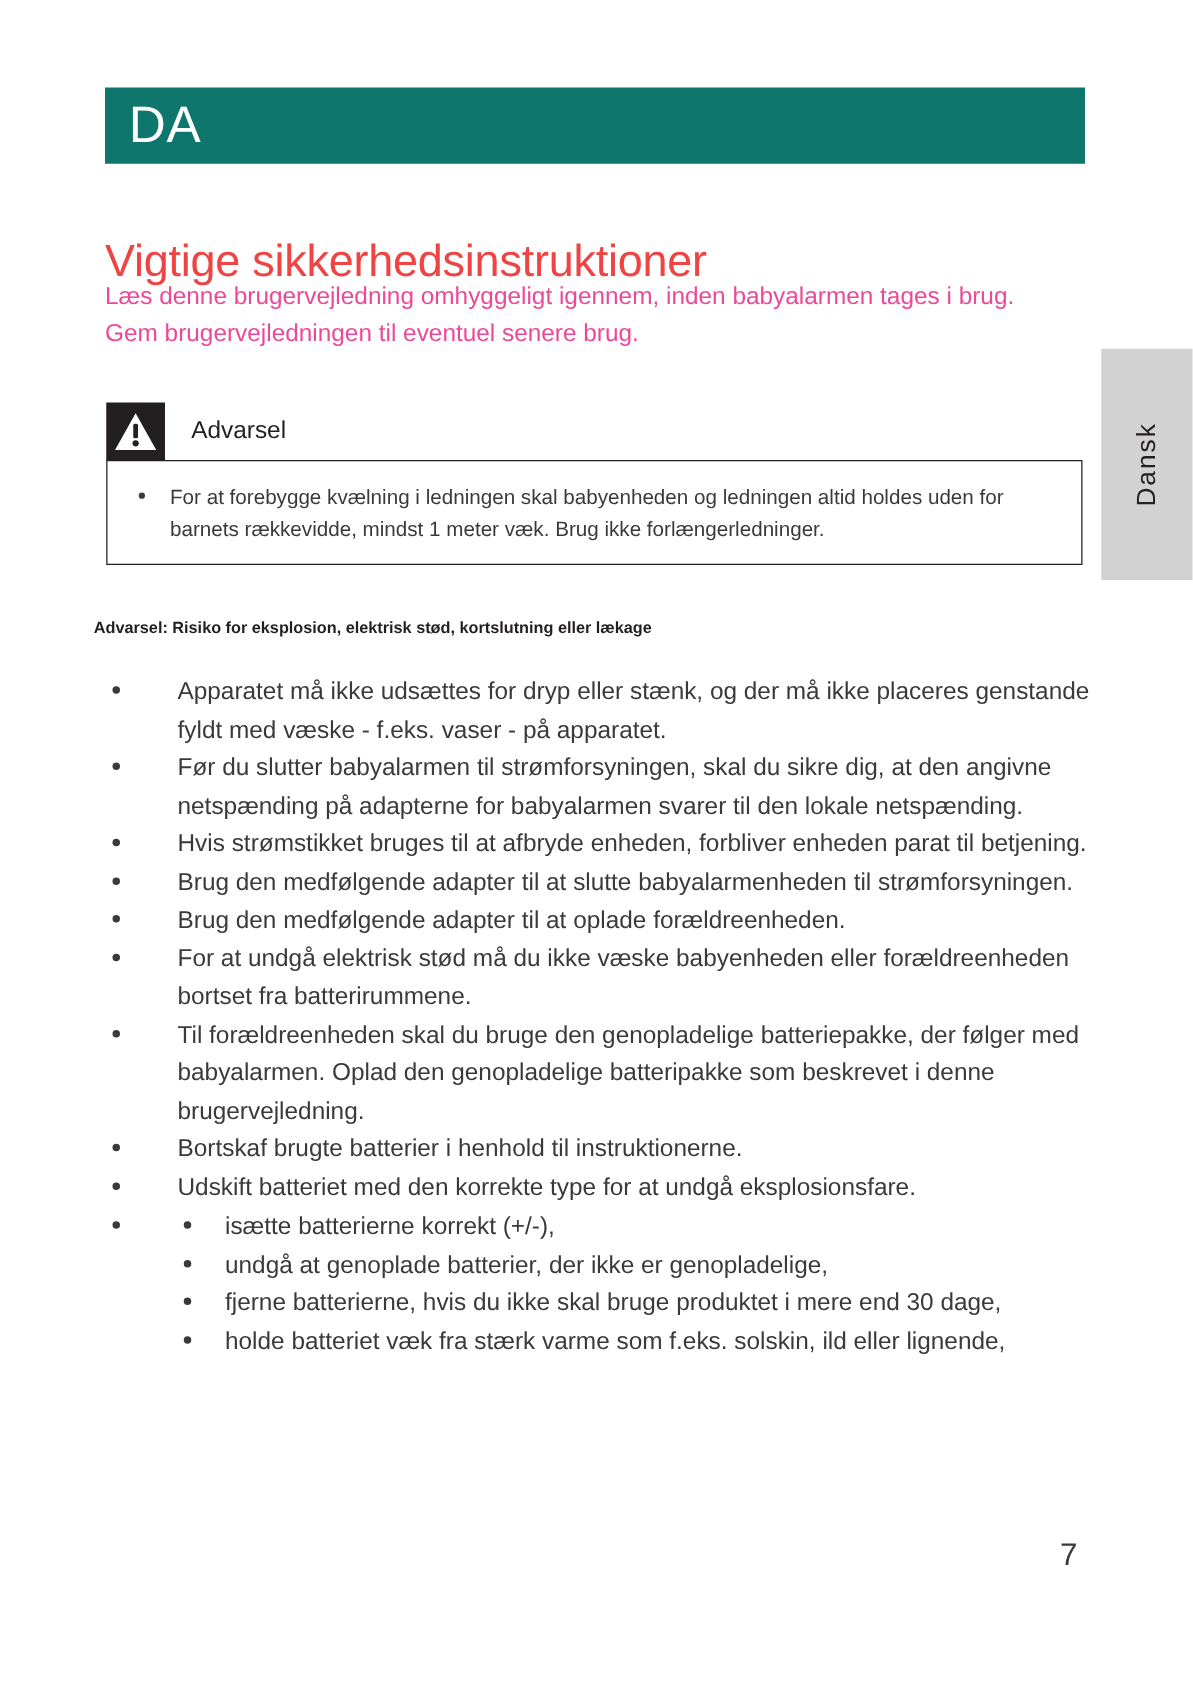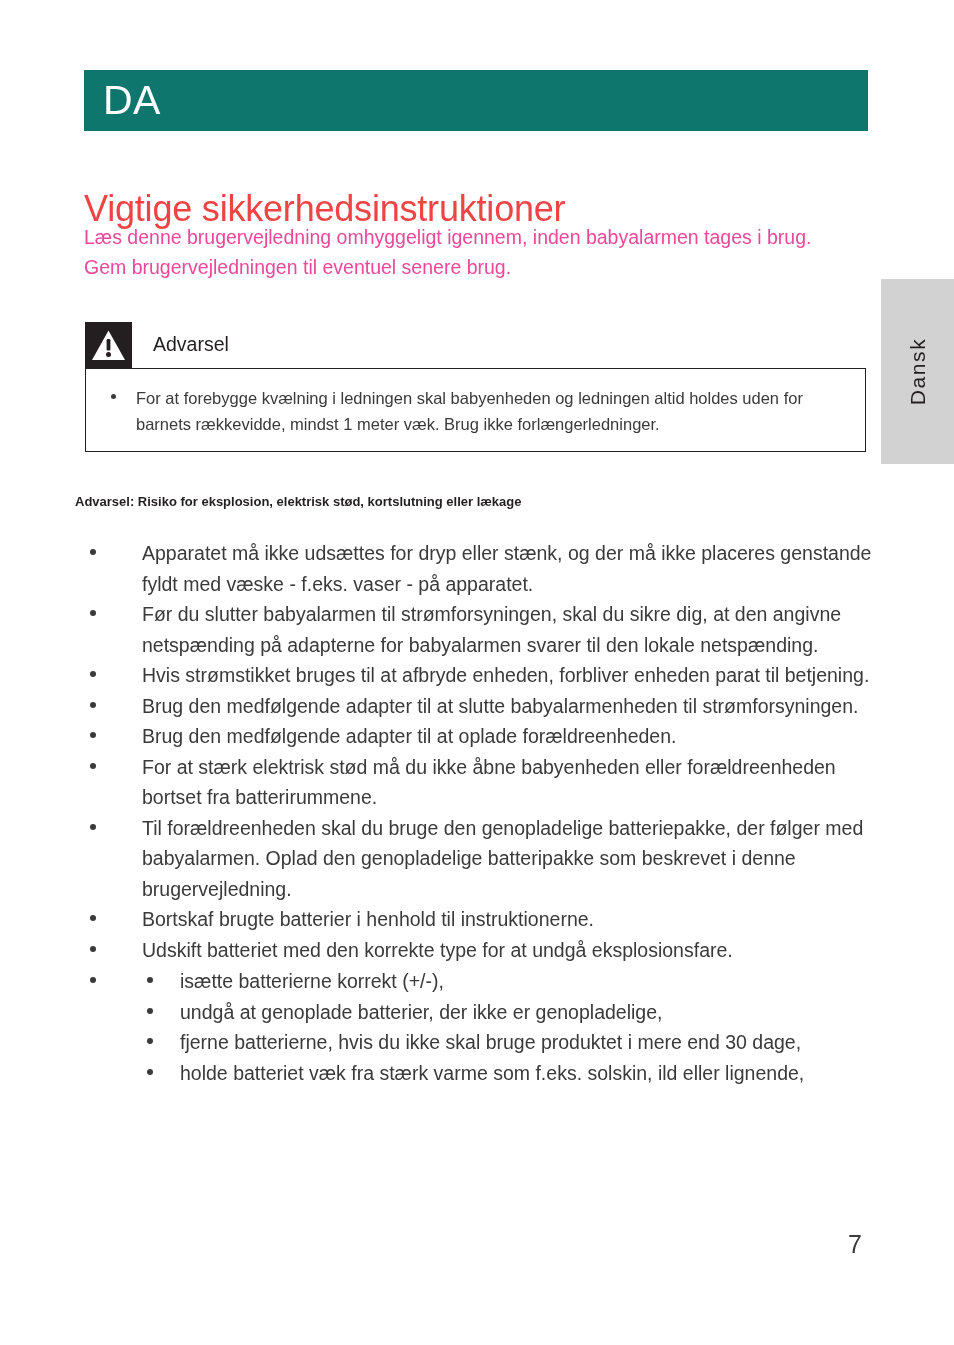--- a/index.html
+++ b/index.html
@@ -290,21 +290,21 @@
       <span class="text">Brug den medfølgende adapter til at slutte babyalarmenheden til strømforsyningen.</span>
     </div>
 
     <div class="bullet">
       <span class="dot"></span>
       <span class="text">Brug den medfølgende adapter til at oplade forældreenheden.</span>
     </div>
 
     <div class="bullet">
       <span class="dot"></span>
-      <span class="text">For at stærk elektrisk stød må du ikke åbne babyenheden eller forældreenheden bortset fra batterirummene.</span>
+      <span class="text">For at undgå elektrisk stød må du ikke væske babyenheden eller forældreenheden bortset fra batterirummene.</span>
     </div>
 
 
     <div class="bullet">
       <span class="dot"></span>
       <span class="text">Til forældreenheden skal du bruge den genopladelige batteriepakke, der følger med babyalarmen. Oplad den genopladelige batteripakke som beskrevet i denne brugervejledning.</span>
     </div>
 
     <div class="bullet">
       <span class="dot"></span>

